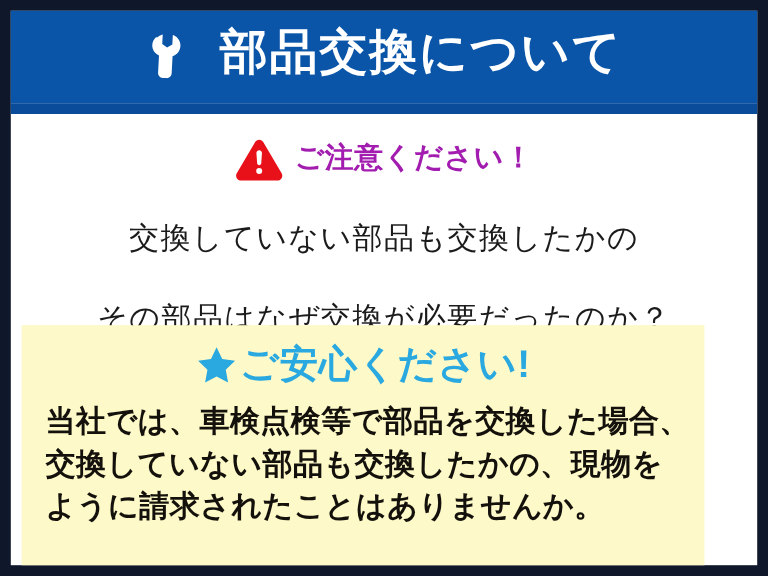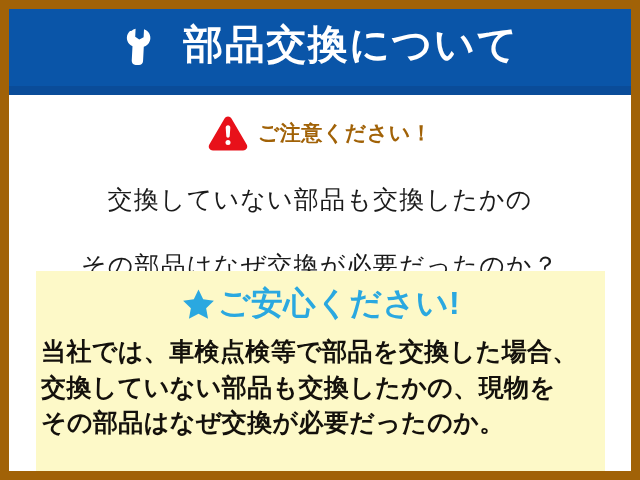--- a/index.html
+++ b/index.html
@@ -10,21 +10,21 @@
   body {
     font-family: "Liberation Sans", "DejaVu Sans", sans-serif;
   }
 
   #banner {
     position: relative;
     width: 640px;
     height: 480px;
     box-sizing: border-box;
     background: #ffffff;
-    border: 9px solid #a16207;
+    border: 9px solid #0f172a;
     overflow: hidden;
     text-decoration: underline;
   }
 
   
   .header-bar {
     position: absolute;
     left: -9px;
     top: -9px;
     width: 640px;
@@ -81,42 +81,42 @@
     margin-top: 26px;
   }
   .warn-triangle {
     width: 40px;
     height: 40px;
     display: block;
     flex: 0 0 auto;
     transform: translateY(1px);
   }
   .caution-text {
-    color: #a16207;
-    font-size: 21px;
+    color: #a21caf;
+    font-size: 24px;
     font-weight: bold;
     letter-spacing: 0.5px;
     line-height: 1;
     white-space: nowrap;
   }
 
   .caution-body {
     margin-top: 20px;
     text-align: center;
     color: #1b1b1b;
     font-size: 25px;
     line-height: 1.42;
     letter-spacing: 1.2px;
   }
   .caution-body div { white-space: nowrap; margin-top: 30px; }
 
   
   .yellow-box {
     position: absolute;
-    left: 27px;
+    left: 9px;
     top: 185px;
     width: 569px;
     height: 206px;
     background: #fdf9c8;
     box-sizing: border-box;
   }
   .relief-head {
     display: flex;
     align-items: center;
     justify-content: center;
@@ -133,21 +133,21 @@
   .relief-text {
     color: #2aa8e0;
     font-size: 32px;
     font-weight: bold;
     letter-spacing: 0.5px;
     line-height: 1;
     white-space: nowrap;
   }
   .relief-body {
     margin-top: 14px;
-    padding-left: 5px;
+    padding-left: 20px;
     color: #14110c;
     font-size: 25px;
     font-weight: bold;
     line-height: 1.42;
     letter-spacing: 0.4px;
   }
   .relief-body div { white-space: nowrap; }
 </style>
 </head>
 <body>
@@ -192,18 +192,18 @@
           <svg class="star-icon" viewBox="0 0 64 64" aria-hidden="true">
             <path fill="#2aa8e0" d="M32 4.5l8.55 17.85 19.6 2.65-14.2 13.7 3.55 19.5L32 48.9 14.5 58.2l3.55-19.5-14.2-13.7 19.6-2.65z"></path>
           </svg>
         </span>
         <span class="relief-text">ご安心ください!</span>
       </div>
 
       <div class="relief-body">
         <div>当社では、車検点検等で部品を交換した場合、</div>
         <div>交換していない部品も交換したかの、現物を</div>
-        <div>その部品はなぜ交換が必要だったのか。</div>
+        <div>ように請求されたことはありませんか。</div>
       </div>
     </div>
 
   </div>
 </div>
 
 </body></html>

